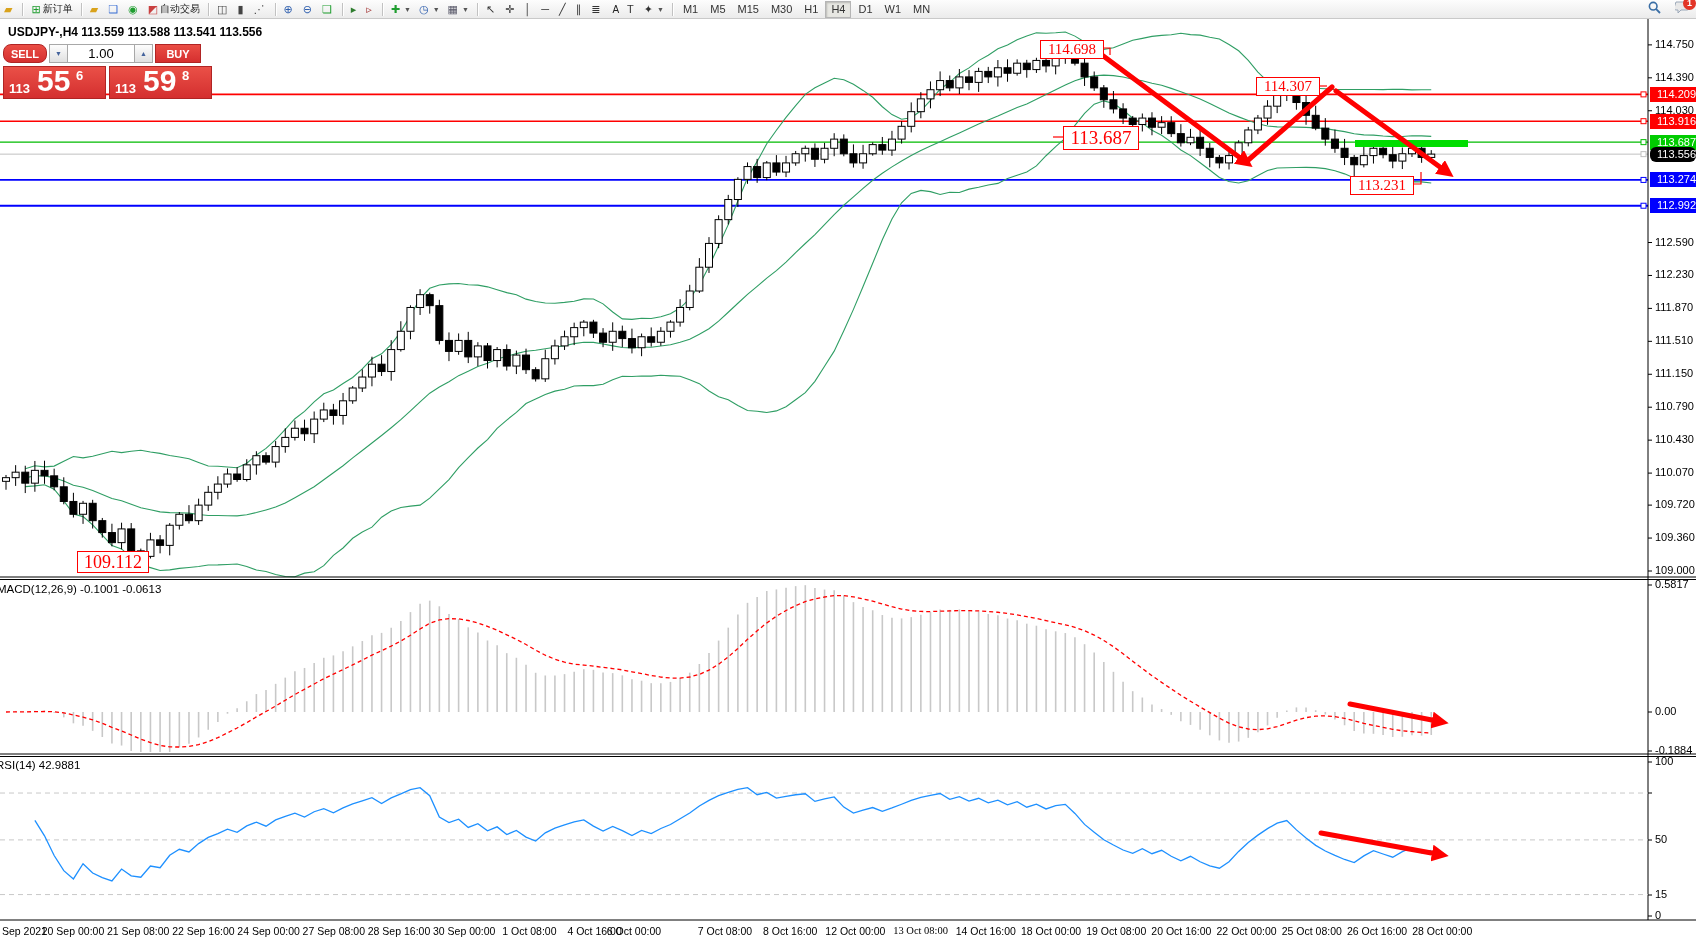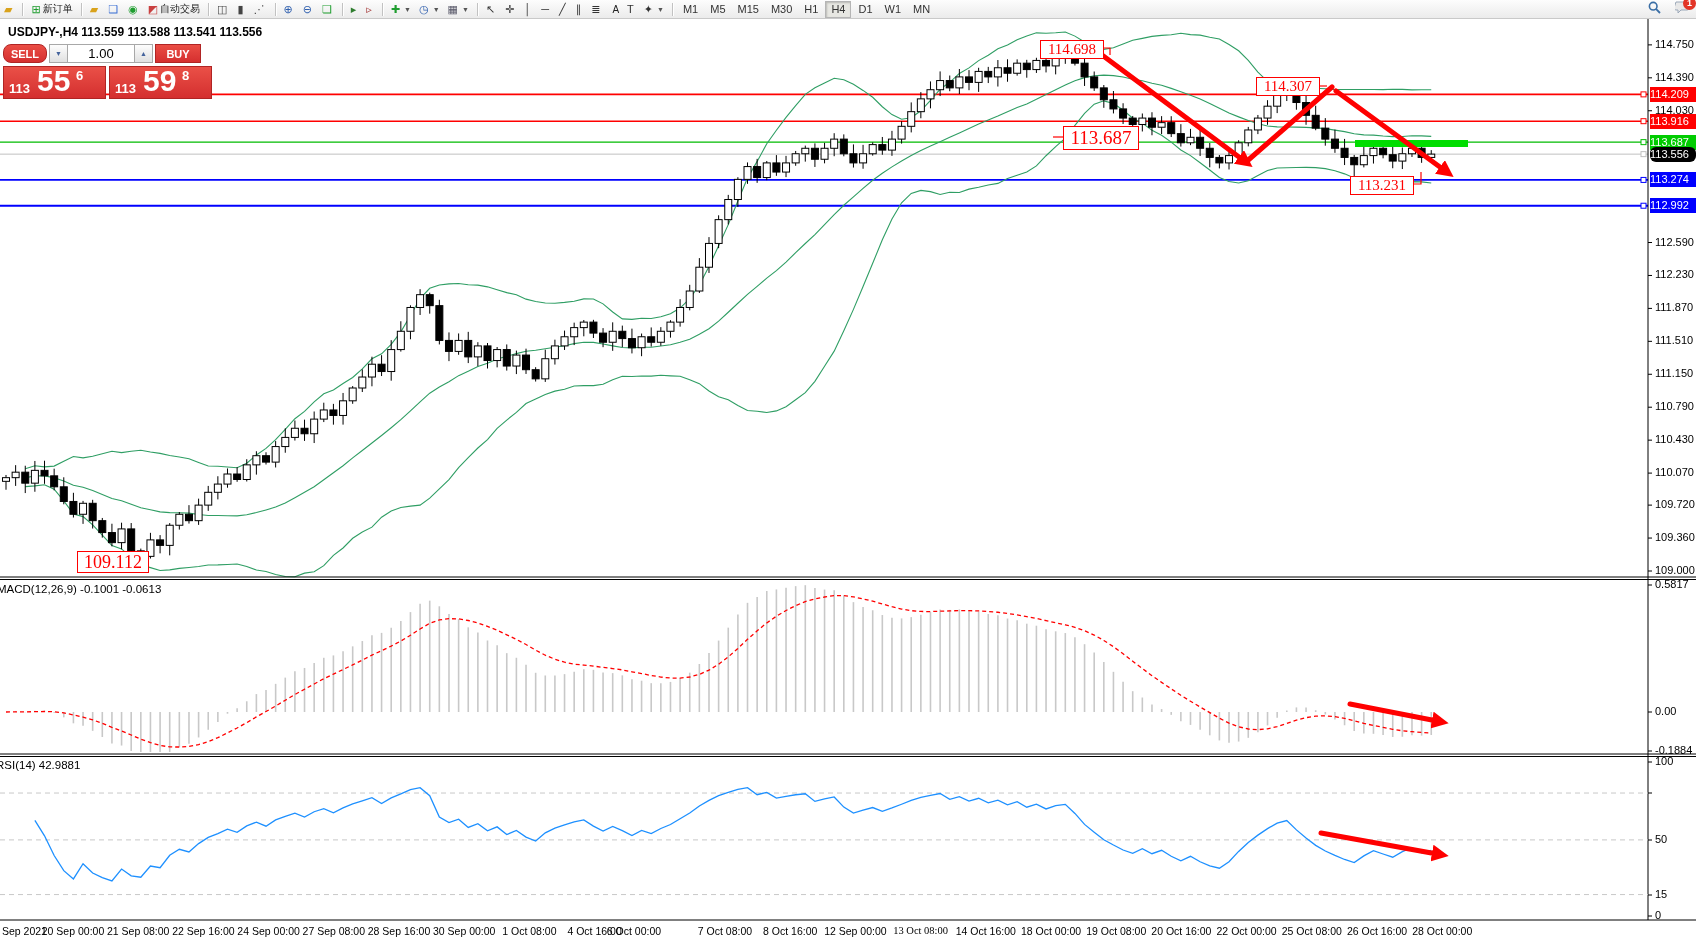--- a/index.html
+++ b/index.html
@@ -35,21 +35,21 @@
   .oc-price{position:relative;width:101px;height:31px;background:linear-gradient(#ea5047,#d42f2f);
     border:1px solid #b02424;color:#fff;}
   .oc-price.right{margin-left:3px;}
   .oc-pfx{position:absolute;left:5px;bottom:2px;font-size:13px;font-weight:bold;}
   .oc-big{position:absolute;left:33px;top:-3px;font-size:30px;font-weight:bold;}
   .oc-sup{position:absolute;left:72px;top:1px;font-size:13px;font-weight:bold;}
   
   .price-label{position:absolute;border:1px solid #f00;color:#f00;background:#fff;
     font-family:"Liberation Serif",serif;text-align:center;z-index:6;white-space:nowrap;}
   .axis-badge{position:absolute;left:1650px;width:46px;height:15px;line-height:15px;
-    font-size:11px;color:#fff;text-align:left;z-index:5;}
+    font-size:11px;color:#fff;text-align:right;z-index:5;}
   .tick-label{position:absolute;left:1655px;font-size:11px;color:#000;z-index:4;}
   .ind-label{position:absolute;font-size:11.5px;color:#000;z-index:4;white-space:nowrap;}
   .time-label{position:absolute;top:925px;font-size:10.5px;color:#000;z-index:4;white-space:nowrap;text-align:center;}
   svg#plot{position:absolute;left:0;top:0;z-index:1;}
 </style>
 </head>
 <body>
 
 <svg id="plot" width="1696" height="939">
     <defs>
@@ -761,21 +761,21 @@
     <div class="time-label" style="left: 148.4px; width: 110px;">22 Sep 16:00</div>
     <div class="time-label" style="left: 213.6px; width: 110px;">24 Sep 00:00</div>
     <div class="time-label" style="left: 278.8px; width: 110px;">27 Sep 08:00</div>
     <div class="time-label" style="left: 344px; width: 110px;">28 Sep 16:00</div>
     <div class="time-label" style="left: 409.2px; width: 110px;">30 Sep 00:00</div>
     <div class="time-label" style="left: 474.4px; width: 110px;">1 Oct 08:00</div>
     <div class="time-label" style="left: 539.6px; width: 110px;">4 Oct 16:00</div>
     <div class="time-label" style="left: 579px; width: 110px;">6 Oct 00:00</div>
     <div class="time-label" style="left: 670px; width: 110px;">7 Oct 08:00</div>
     <div class="time-label" style="left: 735.2px; width: 110px;">8 Oct 16:00</div>
-    <div class="time-label" style="left: 800.4px; width: 110px;">12 Sep 00:00</div>
+    <div class="time-label" style="left: 800.4px; width: 110px;">12 Oct 00:00</div>
     <div class="time-label" style="left: 865.6px; width: 110px; font-family: Liberation Serif, serif;">13 Oct 08:00</div>
     <div class="time-label" style="left: 930.8px; width: 110px;">14 Oct 16:00</div>
     <div class="time-label" style="left: 996px; width: 110px;">18 Oct 00:00</div>
     <div class="time-label" style="left: 1061.2px; width: 110px;">19 Oct 08:00</div>
     <div class="time-label" style="left: 1126.4px; width: 110px;">20 Oct 16:00</div>
     <div class="time-label" style="left: 1191.6px; width: 110px;">22 Oct 00:00</div>
     <div class="time-label" style="left: 1256.8px; width: 110px;">25 Oct 08:00</div>
     <div class="time-label" style="left: 1322px; width: 110px;">26 Oct 16:00</div>
     <div class="time-label" style="left: 1387.2px; width: 110px;">28 Oct 00:00</div>
   </div>

